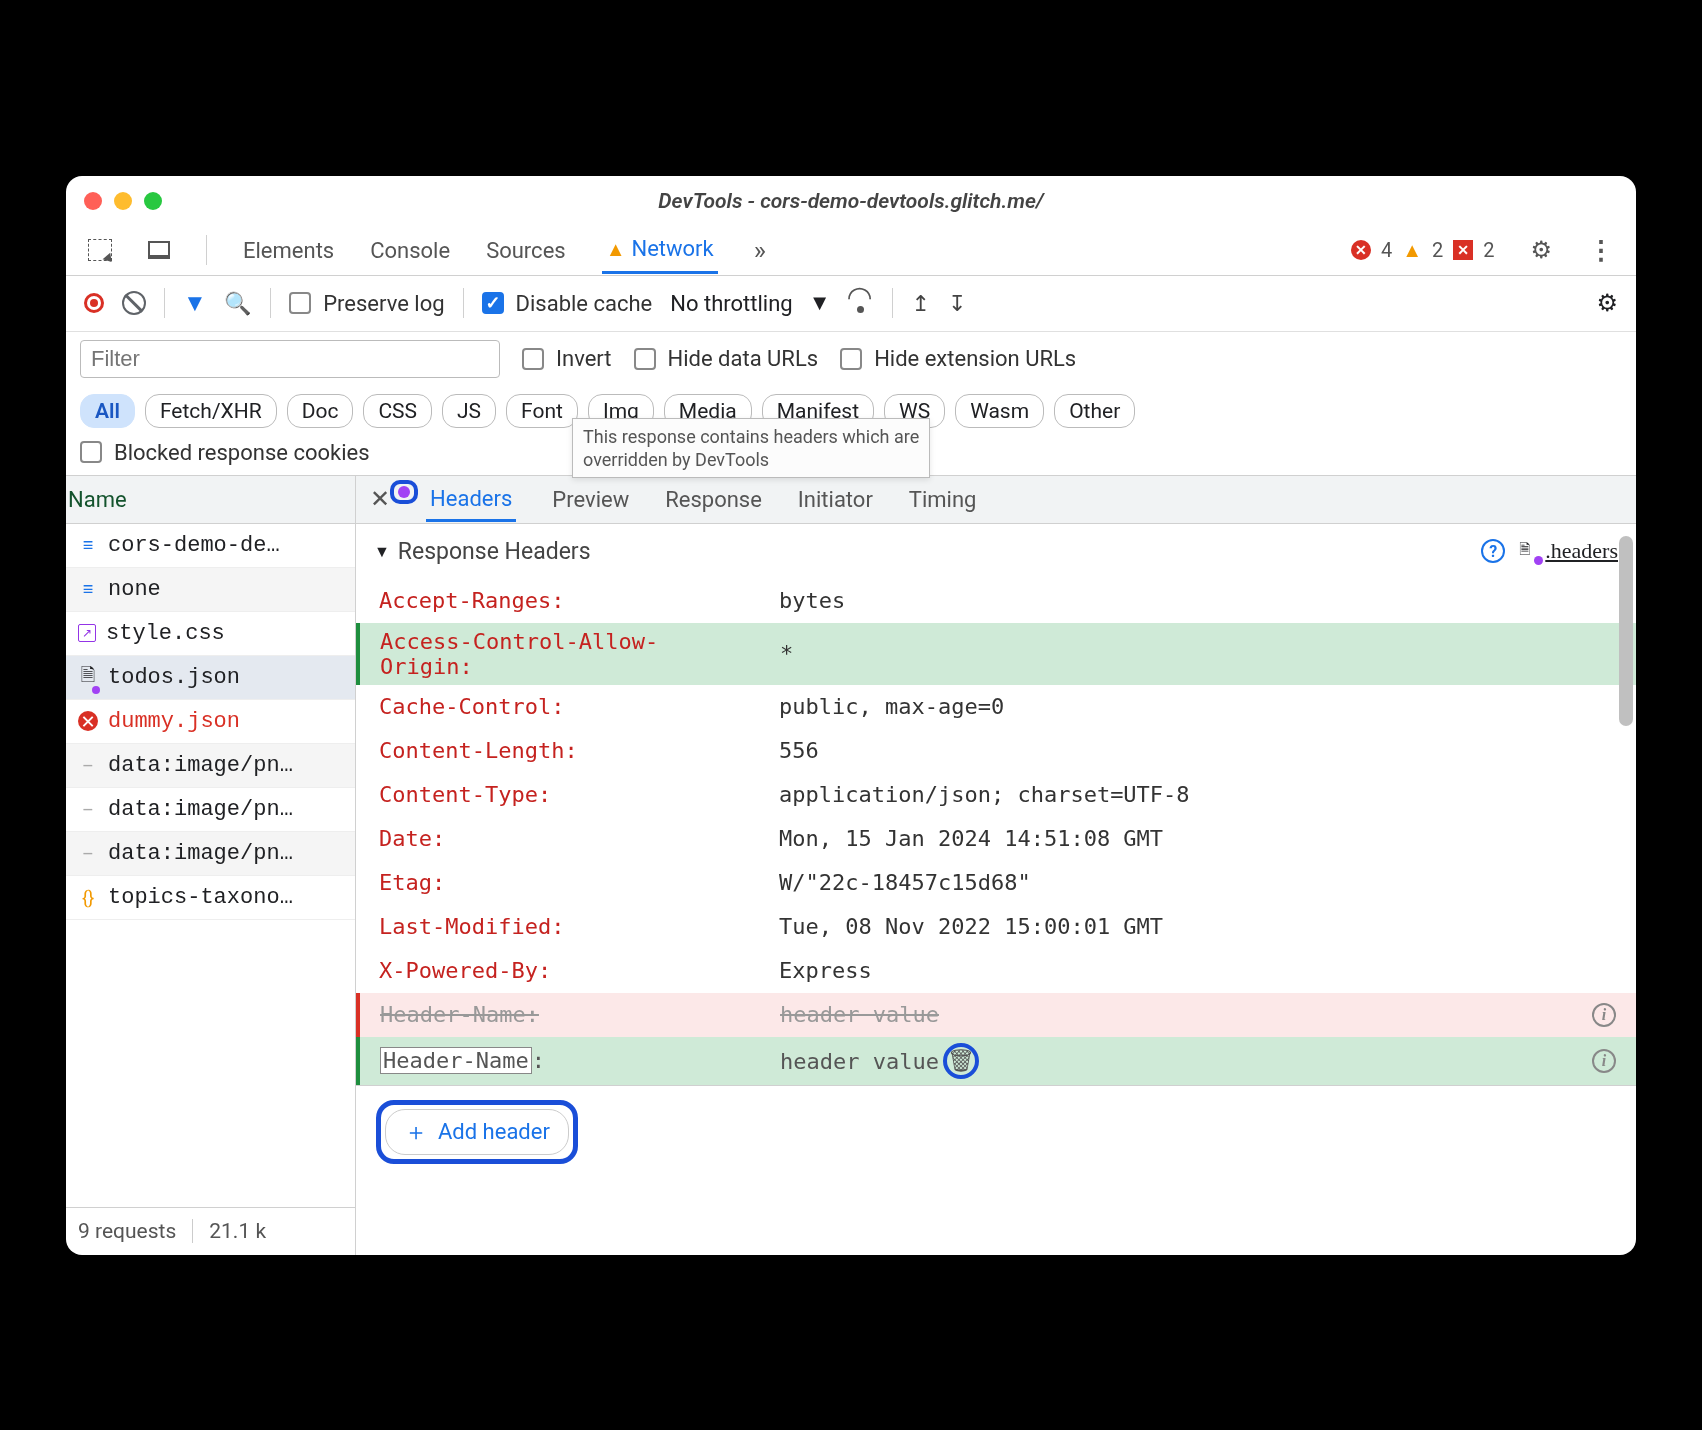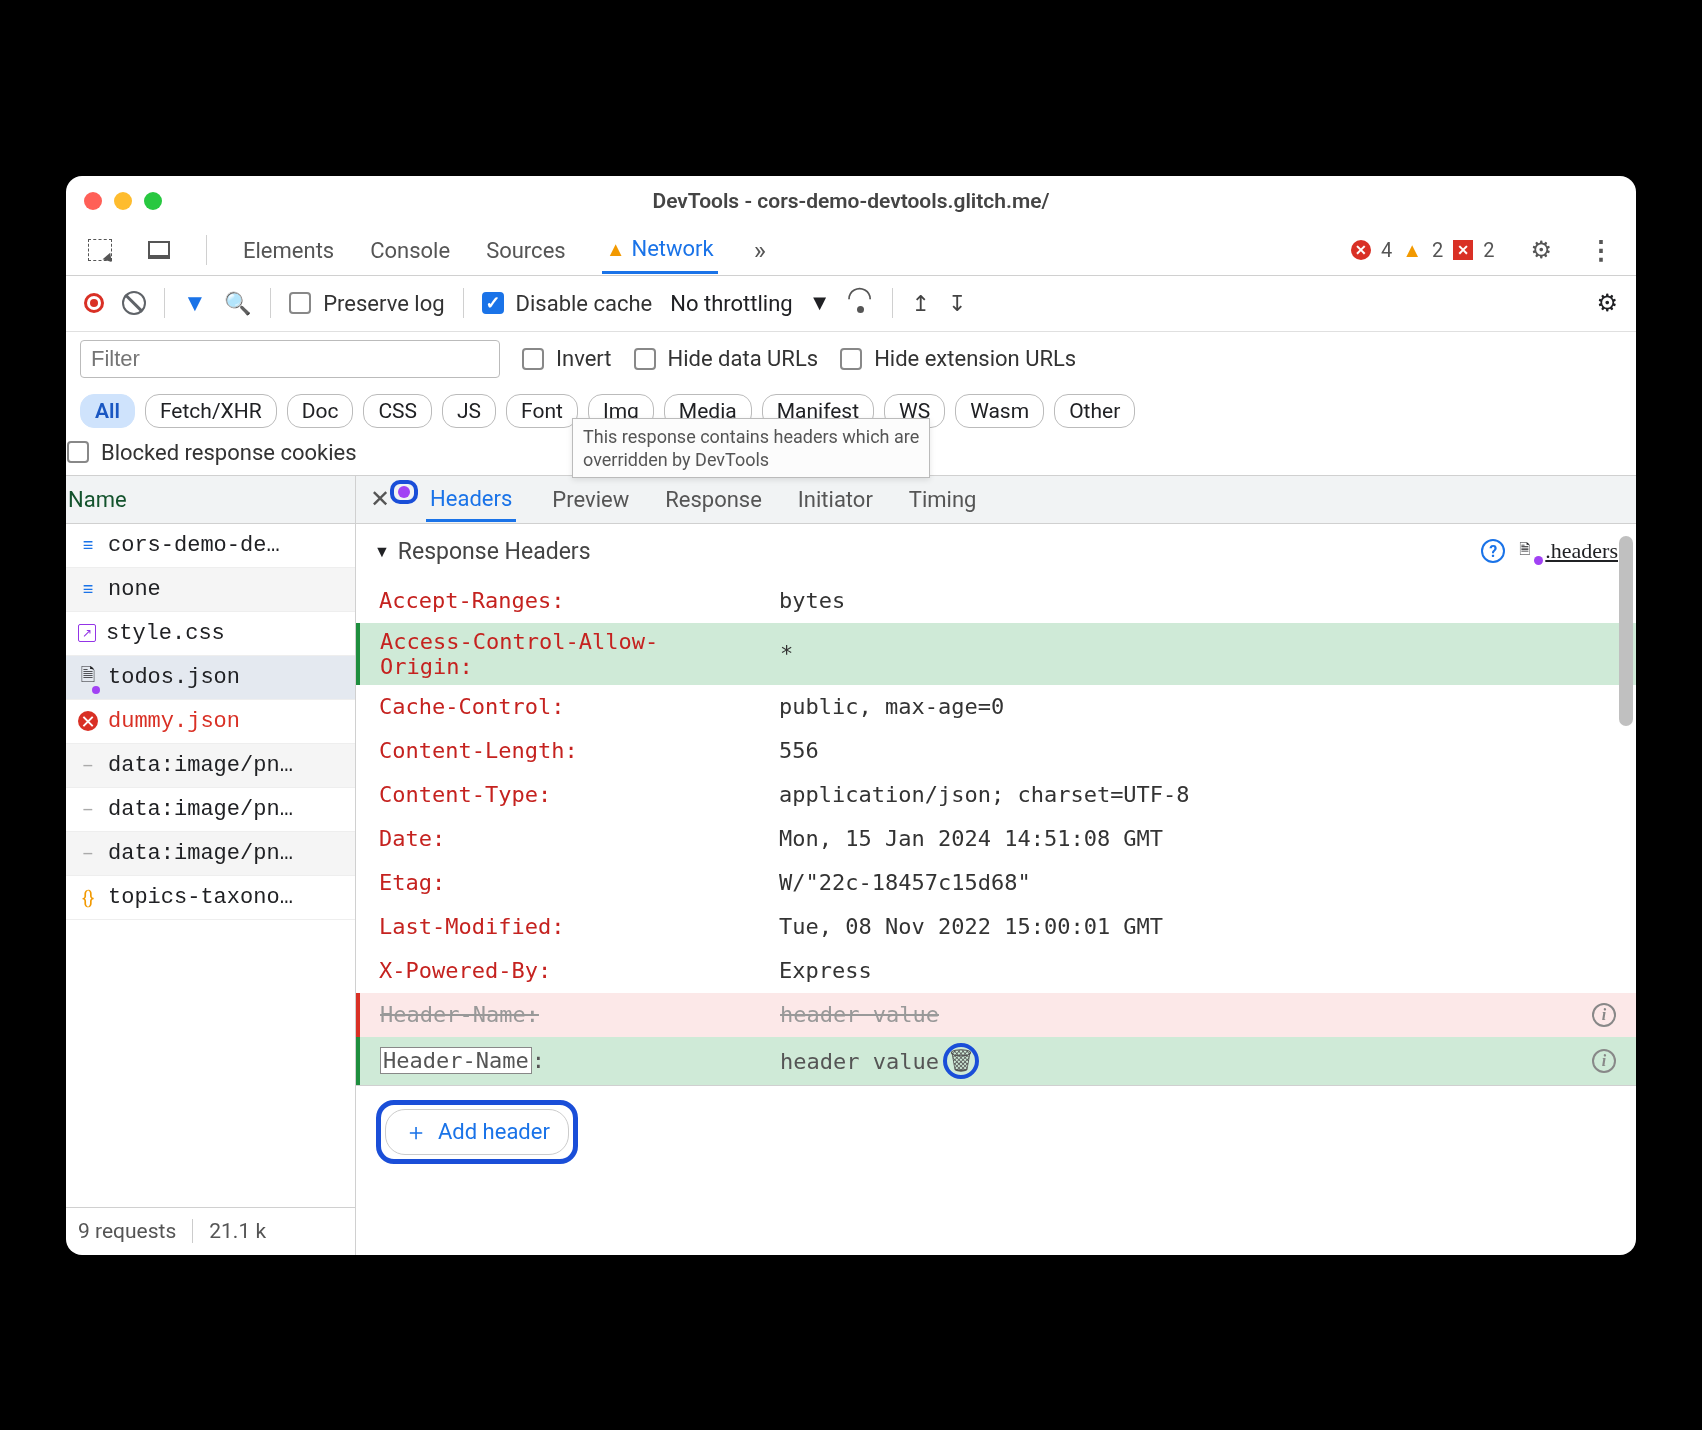--- a/index.html
+++ b/index.html
@@ -22,20 +22,21 @@
     overflow: hidden;
     position: relative;
   }
   
   .titlebar {
     height: 50px;
     display: flex;
     align-items: center;
     padding: 6px 18px;
     position: relative;
+    font-style: italic;
   }
   .traffic-lights { display: flex; gap: 12px; }
   .traffic-lights span {
     width: 18px; height: 18px; border-radius: 50%;
   }
   .tl-close { background:#ff5f57; }
   .tl-min { background:#febc2e; }
   .tl-max { background:#28c840; }
   .title {
     position:absolute; left:0; right:0; text-align:center;
@@ -102,21 +103,21 @@
     padding: 8px 14px; display:flex; gap:10px; flex-wrap:wrap;
     font-size:21px;
   }
   .pill {
     border:1px solid #bbb; border-radius:14px; padding:4px 14px;
     display:inline-flex; align-items:center;
   }
   .pill.active { background:#cfe3fc; border-color:#cfe3fc; color:#1a57c2; font-weight:600;}
   
   .extrarow {
-    padding: 4px 1px 10px; display:flex; gap:30px; font-size:22px;
+    padding: 4px 14px 10px; display:flex; gap:30px; font-size:22px;
     position:relative;
   }
   .tooltip {
     position:absolute;
     left:506px; top:-18px;
     background:#fcfcfc; border:1px solid #bbb;
     font-size:18px; color:#555; padding:6px 10px;
     box-shadow:0 2px 6px rgba(0,0,0,0.1);
     z-index:50;
     line-height:1.3;

